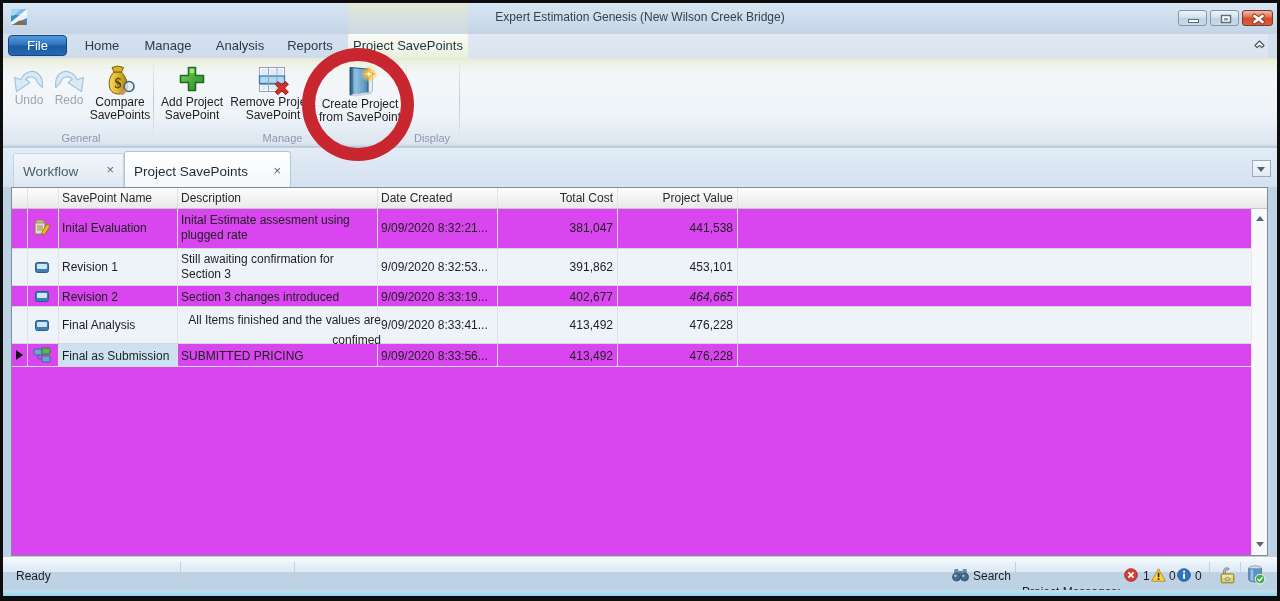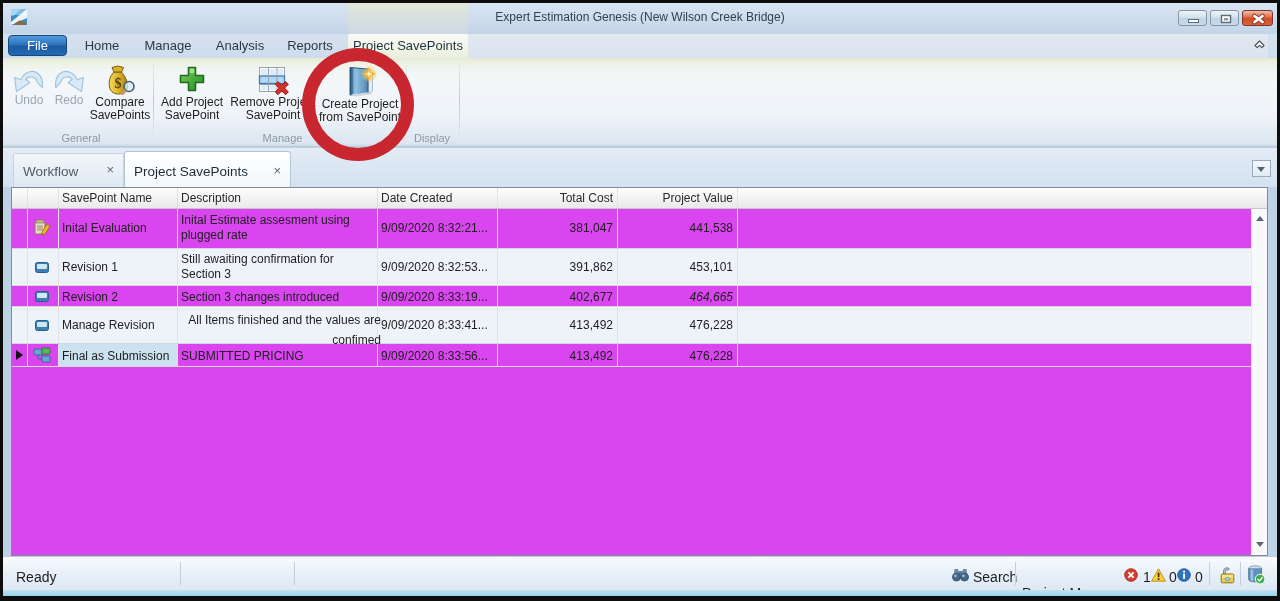--- a/index.html
+++ b/index.html
@@ -117,24 +117,24 @@
 .row.alt { background:#edf3f9;text-decoration:underline; }
 .cell { position:absolute; overflow:hidden; }
 .num { text-align:right; }
 #vscroll {
   position:absolute; left:1239px; top:21px; width:16px; height:346px;
   background:#f8f9fa; border-left:1px solid #e8e8e8;
 }
 .sarr { position:absolute; left:4px; width:0; height:0; border:4px solid transparent; }
 
 #statusbar {
-  position:absolute; left:0; top:553px; width:1274px; height:34px;
+  position:absolute; left:0; top:553px; width:1274px; height:16px;
   background:linear-gradient(#fafcfe 0%, #eaf2f9 40%, #dce8f4 100%);
   border-top:1px solid #bccadb;
-  font-size:14px; color:#1e1e1e;
+  font-size:12px; color:#1e1e1e;
 }
 .ssep { position:absolute; top:5px; height:23px; width:1px; background:#c2cfdc; }
 .sit { position:absolute; top:12px; }
 #bottomedge {
   position:absolute; left:0; top:587px; width:1274px; height:6px;
   background:linear-gradient(#c6dff0,#93d4ec);
 }
 
 #redcircle {
   position:absolute; left:299px; top:45px; width:112px; height:113px;
@@ -381,21 +381,21 @@
           <div class="gv" style="left:46px;"></div>
           <div class="gv" style="left:165px;"></div>
           <div class="gv" style="left:365px;"></div>
           <div class="gv" style="left:485px;"></div>
           <div class="gv" style="left:605px;"></div>
           <div class="gv" style="left:725px;"></div>
       <svg style="position:absolute;left:23px;top:13px;" width="14" height="11" viewBox="0 0 14 11">
         <rect x="0.5" y="0.5" width="13" height="10" rx="2" fill="#3d7fb0" stroke="#2a5f8a"></rect>
         <rect x="2" y="2" width="10" height="5" rx="1" fill="#cfe6f4"></rect>
       </svg>
-      <div class="cell" style="left:50px;top:11px;width:112px;">Manage Revision</div>
+      <div class="cell" style="left:50px;top:11px;width:112px;">Final Analysis</div>
       <div class="cell" style="left:169px;top:3px;width:200px;line-height:20px;text-align:right;">All Items finished and the values are<br>confimed</div>
       <div class="cell" style="left:369px;top:11px;width:114px;">9/09/2020 8:33:41...</div>
       <div class="cell num" style="left:489px;top:11px;width:112px;">413,492</div>
       <div class="cell num" style="left:609px;top:11px;width:112px;">476,228</div>
     </div>
     <div class="row" style="top:156px;height:23px;">
       <div class="cell" style="left:46px;top:0;width:119px;height:22px;background:#cbe3f1;"></div>
       <div class="gv" style="left:15px;"></div>
           <div class="gv" style="left:46px;"></div>
           <div class="gv" style="left:165px;"></div>

